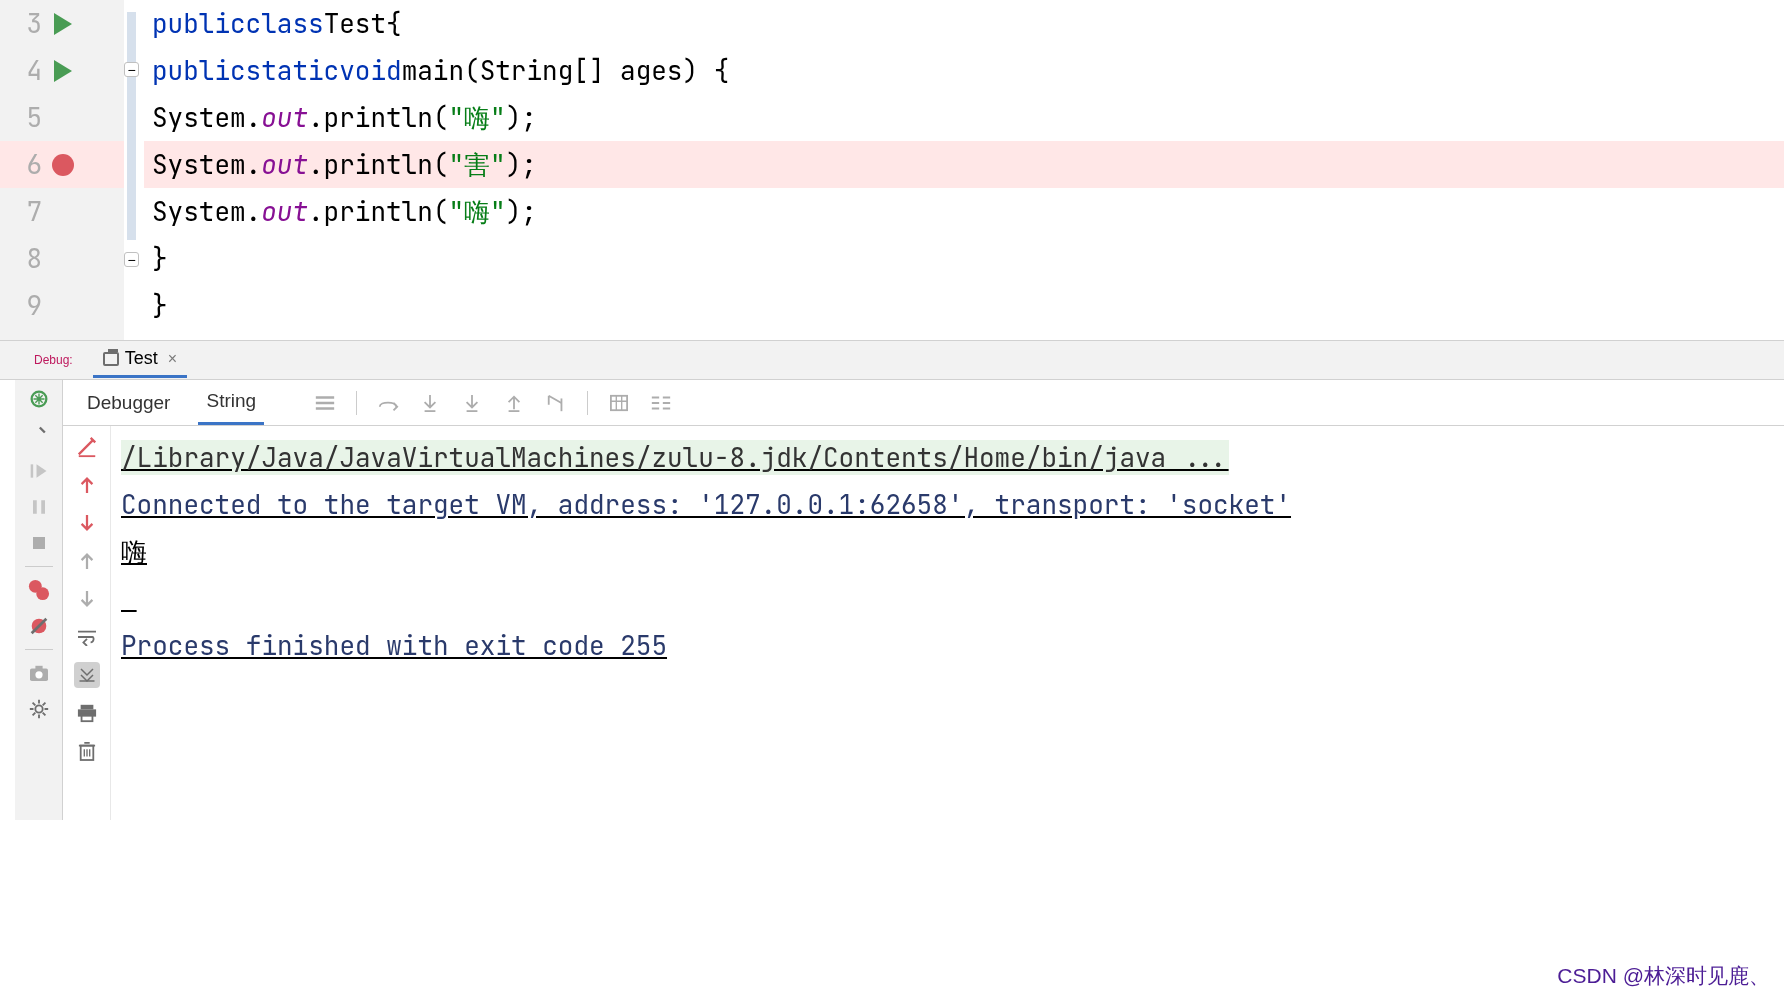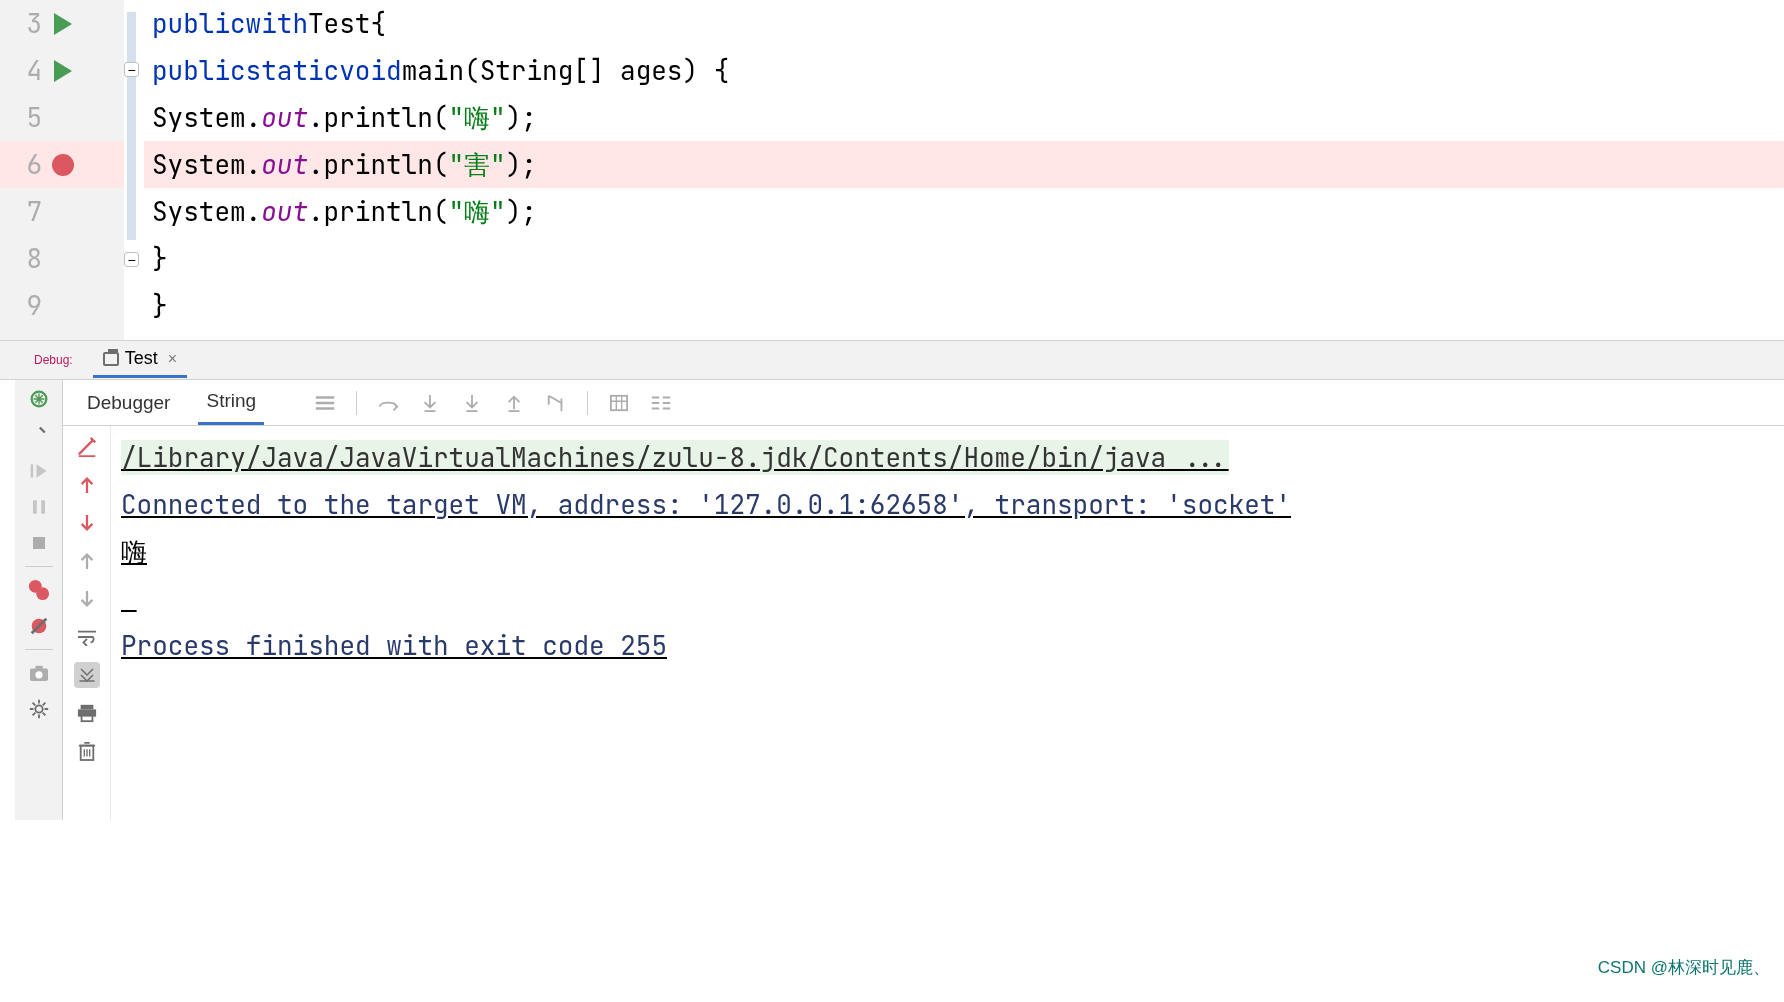--- a/index.html
+++ b/index.html
@@ -41,21 +41,21 @@
 .tb-ic { width: 22px; height: 22px; display: flex; align-items: center; justify-content: center; color: #adadad; }
 .tb-sep { width: 1px; height: 24px; background: #ccc; }
 .console-body { display: flex; flex: 1; text-decoration: underline; }
 .console-rail { width: 48px; background: #fff; border-right: 1px solid #e8e8e8; display: flex; flex-direction: column; align-items: center; padding-top: 8px; gap: 12px; }
 .console-rail .ic { width: 26px; height: 26px; display: flex; align-items: center; justify-content: center; color: #6e6e6e; cursor: pointer; }
 .ic.active-box { background: #d0d0d0; border-radius: 4px; padding: 4px; }
 .console-text { flex: 1; padding: 8px 10px; font-family: "JetBrains Mono", Menlo, Consolas, monospace; font-size: 26px; line-height: 47px; }
 .cmd-line { background: #e8f4e8; display: inline; color: #333; }
 .info-line { color: #2a3a6b; }
 .out-line { color: #000; }
-.watermark { position: absolute; right: 14px; bottom: 23px; color: #0f766e; font-size: 17px; }
+.watermark { position: absolute; right: 14px; bottom: 12px; color: #4c1d95; font-size: 21px; }
 svg { display: block; }
 </style>
 </head>
 <body>
 
 <div class="editor-area">
   <div class="gutter">
     <div class="gutter-row">
       <span class="line-num">3</span>
       <span class="gutter-icon">
@@ -90,21 +90,21 @@
       <span class="line-num">9</span>
       <span class="gutter-icon"></span>
     </div>
   </div>
   <div class="fold-strip">
     <div class="fold-bar" style="top:12px;height:228px"></div>
     <div class="fold-handle" style="top:62px">−</div>
     <div class="fold-handle" style="top:252px">−</div>
   </div>
   <div class="code-area">
-    <div class="code-line"><span class="kw">public</span> <span class="kw">with</span> <span class="cls">Test</span> <span class="punct">{</span></div>
+    <div class="code-line"><span class="kw">public</span> <span class="kw">class</span> <span class="cls">Test</span> <span class="punct">{</span></div>
     <div class="code-line">    <span class="kw">public</span> <span class="kw">static</span> <span class="kw">void</span> <span class="method">main</span><span class="punct">(String[] ages) {</span></div>
     <div class="code-line">        <span>System.</span><span class="field">out</span><span>.println(</span><span class="str">"嗨"</span><span class="punct">);</span></div>
     <div class="code-line bp">        <span>System.</span><span class="field">out</span><span>.println(</span><span class="str">"害"</span><span class="punct">);</span></div>
     <div class="code-line">        <span>System.</span><span class="field">out</span><span>.println(</span><span class="str">"嗨"</span><span class="punct">);</span></div>
     <div class="code-line">    <span class="punct">}</span></div>
     <div class="code-line"><span class="punct">}</span></div>
   </div>
 </div>
 
 <div class="debug-bar">

